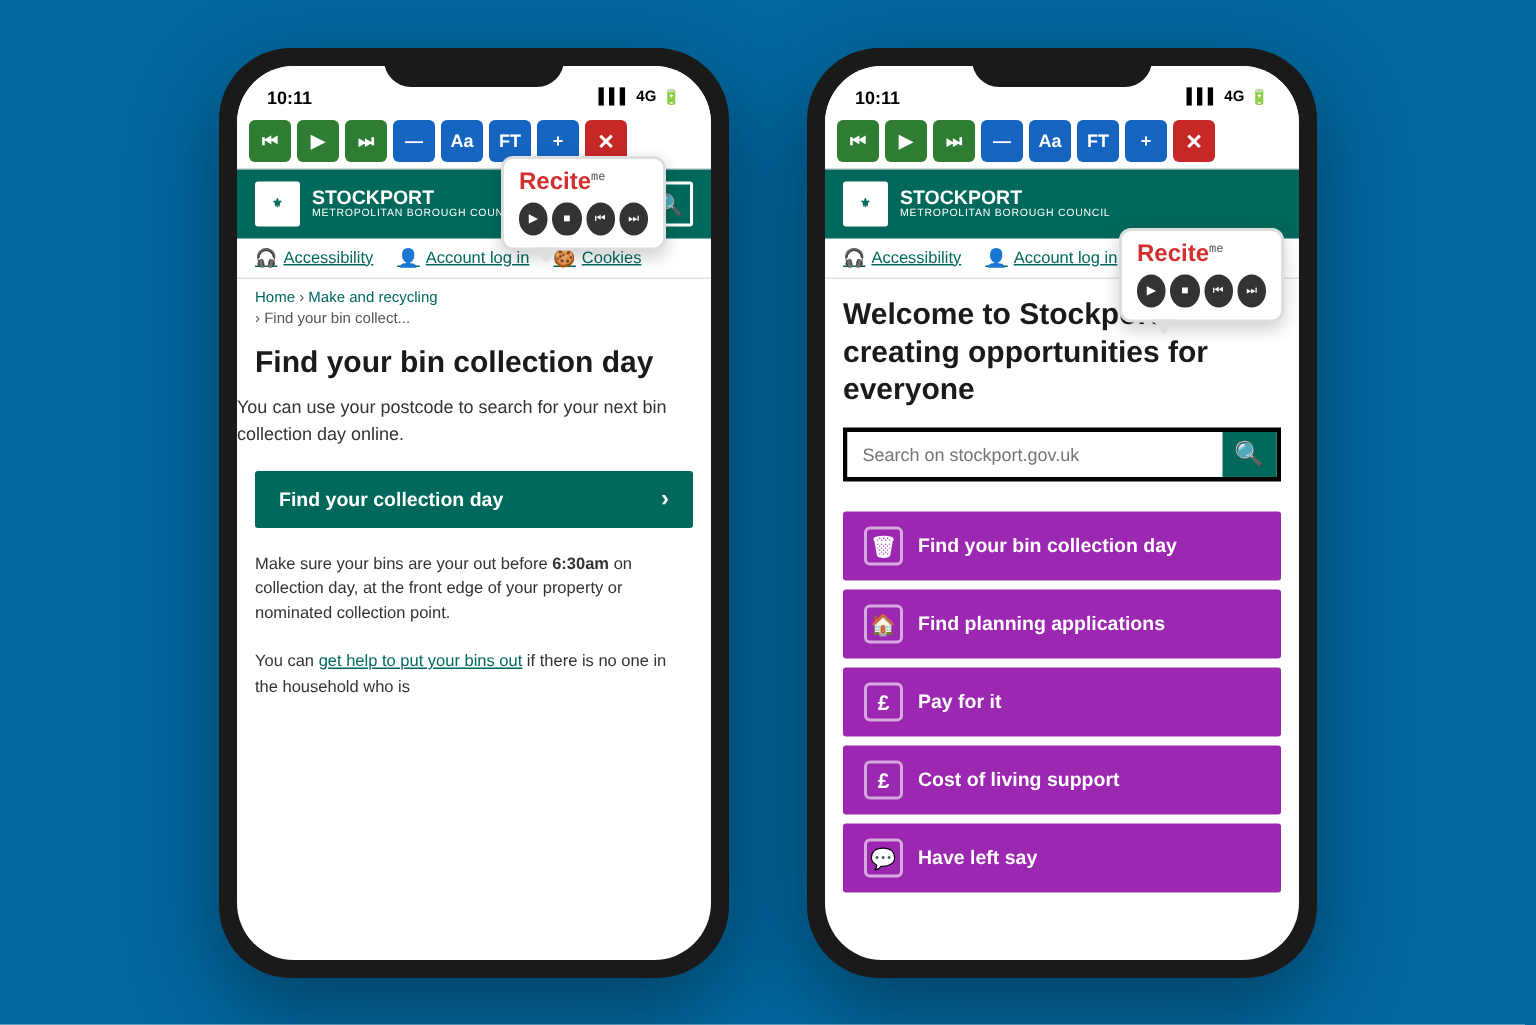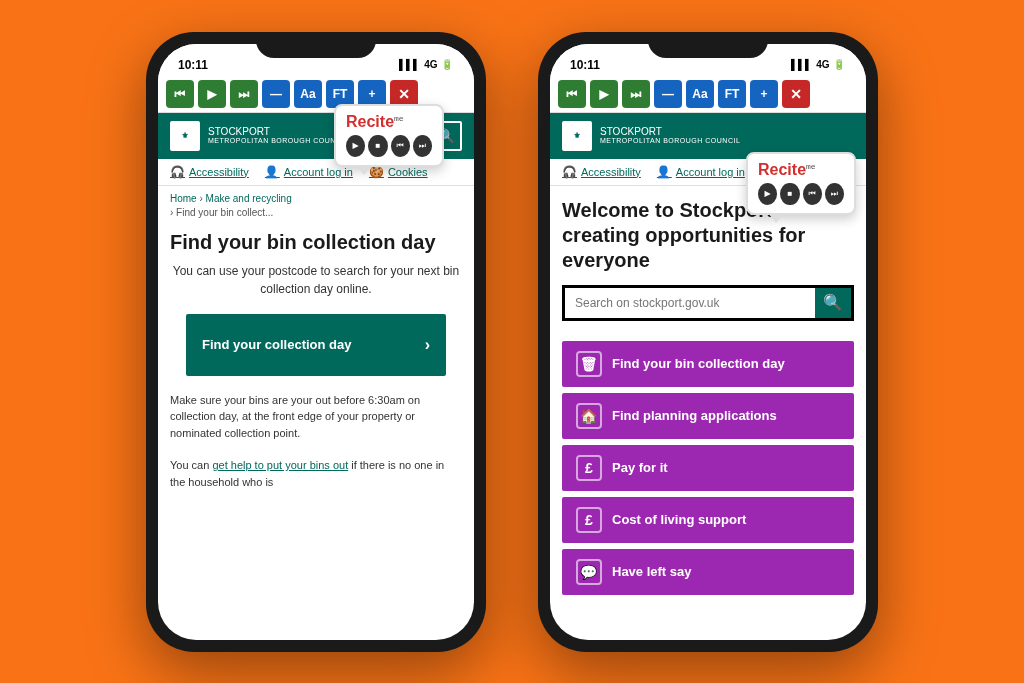--- a/index.html
+++ b/index.html
@@ -15,21 +15,21 @@
       overflow: hidden;
     }
 
     .scene {
       display: flex;
       gap: 52px;
       align-items: center;
       justify-content: center;
       width: 100%;
       height: 100%;
-      background: #f97316;
+      background: #0369a1;
       padding: 30px;
     }
 
     
     .phone {
       width: 340px;
       height: 620px;
       background: #1a1a1a;
       border-radius: 48px;
       padding: 12px;
@@ -135,22 +135,22 @@
       display: flex;
       align-items: center;
       justify-content: center;
       font-size: 8px;
       color: #00695c;
       font-weight: bold;
     }
 
     .council-name {
       color: white;
-      font-size: 10px;
-      font-weight: 400;
+      font-size: 13px;
+      font-weight: 700;
       line-height: 1.1;
     }
 
     .council-sub {
       font-size: 7px;
       font-weight: 400;
       letter-spacing: 0.5px;
     }
 
     .search-icon-btn {
@@ -209,52 +209,51 @@
     
     .page-title {
       padding: 4px 12px 8px;
       font-size: 20px;
       font-weight: 700;
       color: #1a1a1a;
       line-height: 1.2;
     }
 
     .page-body-text {
-      padding: 0 12px 8px;
+      padding: 0 0 8px;
       font-size: 12px;
       color: #333;
       line-height: 1.5;
-      text-align: center;
     }
 
     
     .cta-button {
-      margin: 8px 28px;
+      margin: 8px 12px;
       background: #00695c;
       color: white;
-      padding: 22px 16px;
+      padding: 10px 16px;
       border-radius: 2px;
       font-size: 13px;
       font-weight: 600;
       display: flex;
       justify-content: space-between;
       align-items: center;
       cursor: pointer;
     }
 
     .cta-arrow { font-size: 16px; }
 
     .page-body-text2 {
       padding: 8px 12px;
       font-size: 11px;
       color: #333;
       line-height: 1.5;
     }
 
-    .bold-text { font-weight: 400; }
+    .bold-text { font-weight: 700; }
 
     .link-text { color: #00695c; text-decoration: underline; }
 
     
     .recite-popup {
       position: absolute;
       top: 60px;
       right: 30px;
       background: white;
       border: 2px solid #ddd;

